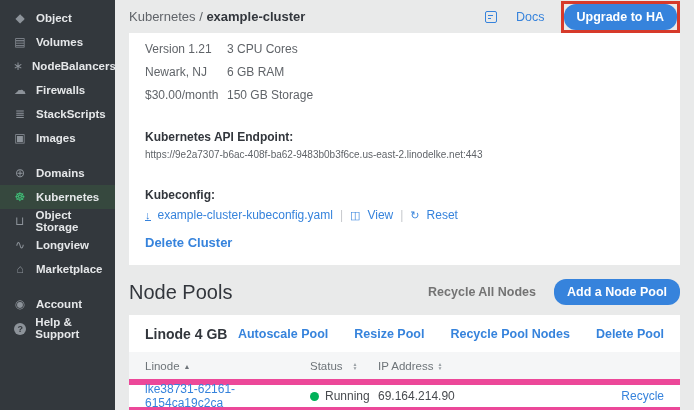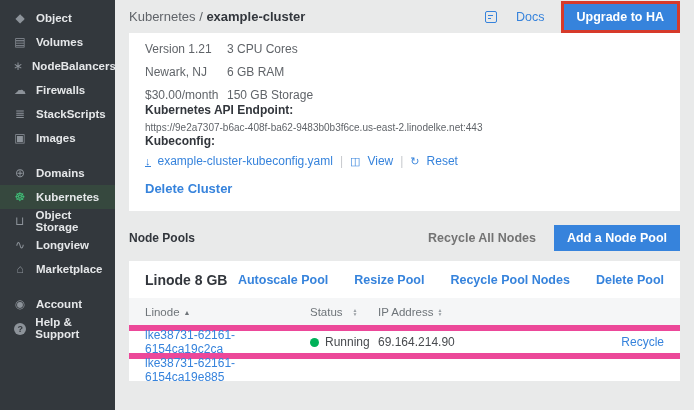--- a/index.html
+++ b/index.html
@@ -26,45 +26,45 @@
   .crumbs { flex:1; font-size:13px; color:#606469; }
   .crumbs .cur { font-weight:700; color:#32363c; }
   .docs { display:flex; align-items:center; gap:19px; color:#3683dc;
     font-size:12.5px; margin-right:16px; cursor:pointer; }
   .doc-icn { width:12px; height:12px; border:1.4px solid #3683dc; border-radius:2px;
     position:relative; }
   .doc-icn:before { content:""; position:absolute; left:2px; top:3px; width:5px; height:1.3px; background:#3683dc; }
   .doc-icn:after  { content:""; position:absolute; left:2px; top:6px; width:3px; height:1.3px; background:#3683dc; }
   .hl-box { border:3px solid #d63a2a; }
   .btn-blue { background:#3683dc; color:#fff; font-size:12.5px; font-weight:600;
-    padding:6px 13px; border:none; border-radius:0; cursor:pointer;
+    padding:6px 13px; border:none; border-radius:12px; cursor:pointer;
     font-family:"Liberation Sans", sans-serif; white-space:nowrap; }
 
   .panel { margin:0 14px; background:#fff; }
   .summary { padding:9px 16px 14px; }
   .spec-grid { display:grid; grid-template-columns:82px auto; row-gap:9px;
     width:240px; font-size:12px; color:#606469; }
-  .sec-label { font-size:12px; font-weight:700; color:#32363c; margin-top:1px; }
+  .sec-label { font-size:12px; font-weight:700; color:#32363c; margin-top:28px; }
   .endpoint { font-size:10px; color:#606469; margin-top:5px; }
   .kube-row { display:flex; align-items:center; gap:7px; margin-top:6px;
     font-size:12px; color:#3683dc; }
   .kube-row .sep { color:#c6c9cd; }
   .dl-icn { font-size:11px; border-bottom:1.5px solid #3683dc; line-height:10px; cursor:pointer; }
   .mini-icn { font-size:11px; cursor:pointer; }
   .link { color:#3683dc; cursor:pointer; }
   .delete-link { display:inline-block; margin-top:13px; font-size:13px;
     font-weight:600; color:#3683dc; cursor:pointer; }
 
   .tag-chip { display:inline-flex; align-items:center; gap:8px; margin:8px 0 0 14px;
     background:#f0f2f4; border-radius:3px; padding:4px 10px; font-size:12px;
     color:#3a6ea8; cursor:pointer; }
   .tag-chip .plus { color:#7d8388; font-size:13px; }
 
   .np-header { display:flex; align-items:center; margin:14px 14px 10px; }
-  .np-title { flex:1; font-size:12px; font-weight:700; color:#32363c; }
+  .np-title { flex:1; font-size:20px; font-weight:400; color:#32363c; }
   .np-recycle { color:#737373; font-size:12.5px; font-weight:600; margin-right:18px; cursor:pointer; }
 
   .pool-head { display:flex; align-items:center; padding:11px 16px 10px; }
   .pool-name { flex:1; font-size:14px; font-weight:700; color:#32363c; }
   .pool-actions { display:flex; gap:26px; font-size:12.5px; font-weight:600; }
   .pool-actions span { color:#3683dc; cursor:pointer; }
 
   .t-head { display:flex; align-items:center; background:#f5f6f7;
     padding:0 16px; height:27px; font-size:11.5px; color:#6e7479;justify-content:space-between; }
   .t-row { display:flex; align-items:center; padding:0 16px; height:28px;
@@ -190,21 +190,21 @@
   
   <div class="np-header">
     <div class="np-title">Node Pools</div>
     <span class="np-recycle">Recycle All Nodes</span>
     <button class="btn-blue">Add a Node Pool</button>
   </div>
 
   
   <div class="panel">
     <div class="pool-head">
-      <div class="pool-name">Linode 8 GB</div>
+      <div class="pool-name">Linode 4 GB</div>
       <div class="pool-actions">
         <span>Autoscale Pool</span>
         <span>Resize Pool</span>
         <span>Recycle Pool Nodes</span>
         <span>Delete Pool</span>
       </div>
     </div>
 
     <div class="t-head">
       <div class="col-name">

